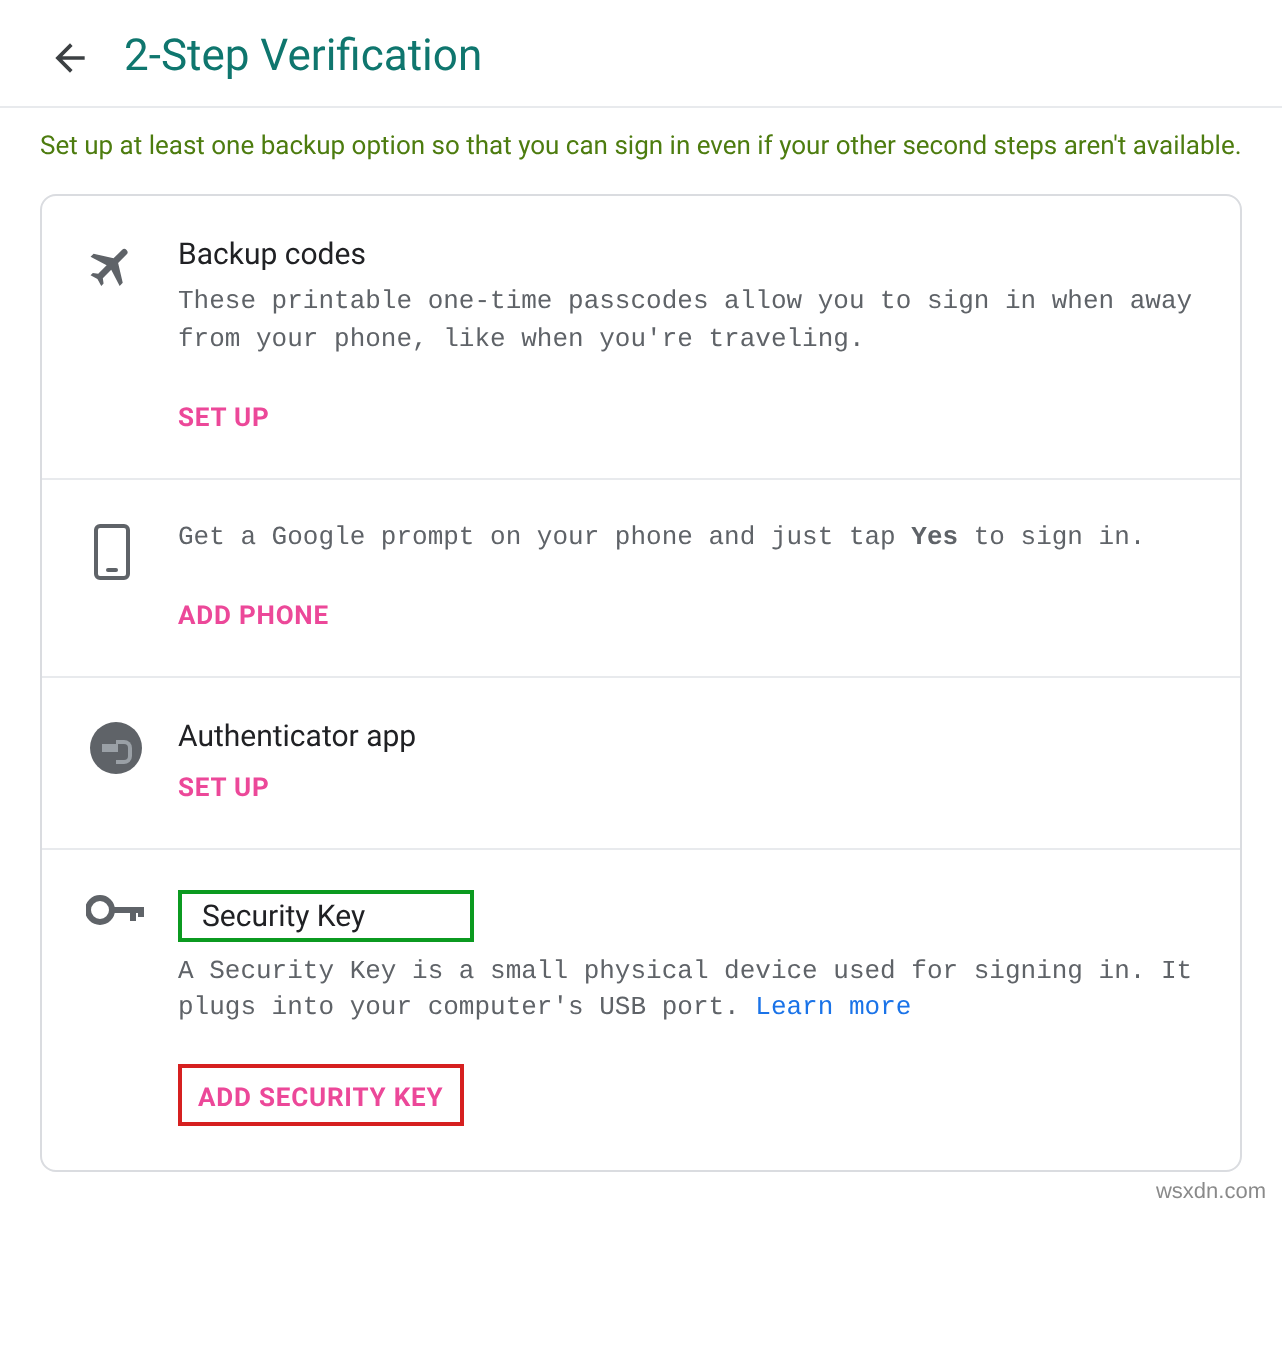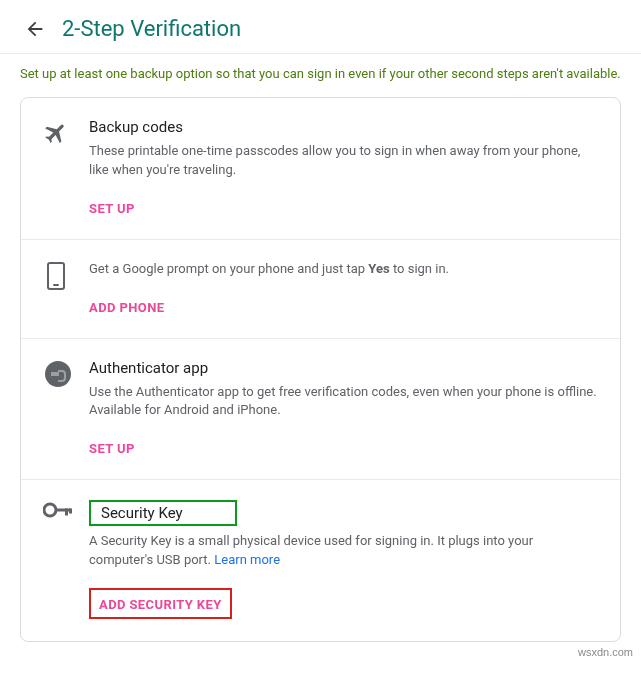--- a/index.html
+++ b/index.html
@@ -54,20 +54,21 @@
       font-size: 15px;
       font-weight: 400;
       color: #202124;
       margin-bottom: 6px;
     }
     .section-desc {
       font-size: 13px;
       color: #5f6368;
       line-height: 1.45;
       margin-bottom: 18px;
+      font-family: Liberation Mono, monospace;
     }
     .section-desc b { font-weight: 700; color: #5f6368; }
     .learn-more {
       color: #1a73e8;
       text-decoration: none;
       cursor: pointer;
     }
     .action-link {
       font-size: 13px;
       font-weight: 700;
@@ -182,21 +183,20 @@
       <span class="action-link">ADD PHONE</span>
     </div>
   </div>
 
   <div class="section">
     <div class="icon-col">
       <div class="auth-icon"></div>
     </div>
     <div class="content-col">
       <div class="section-title">Authenticator app</div>
-      <div class="section-desc">Use the Authenticator app to get free verification codes, even when your phone is offline. Available for Android and iPhone.</div>
       <span class="action-link">SET UP</span>
     </div>
   </div>
 
   <div class="section">
     <div class="icon-col">
       <span>
         <svg width="30" height="16" viewBox="0 0 30 16">
             <circle cx="7" cy="8" r="6" fill="none" stroke="#5f6368" stroke-width="3"></circle>
             <rect x="12" y="6.5" width="16" height="3" fill="#5f6368"></rect>

